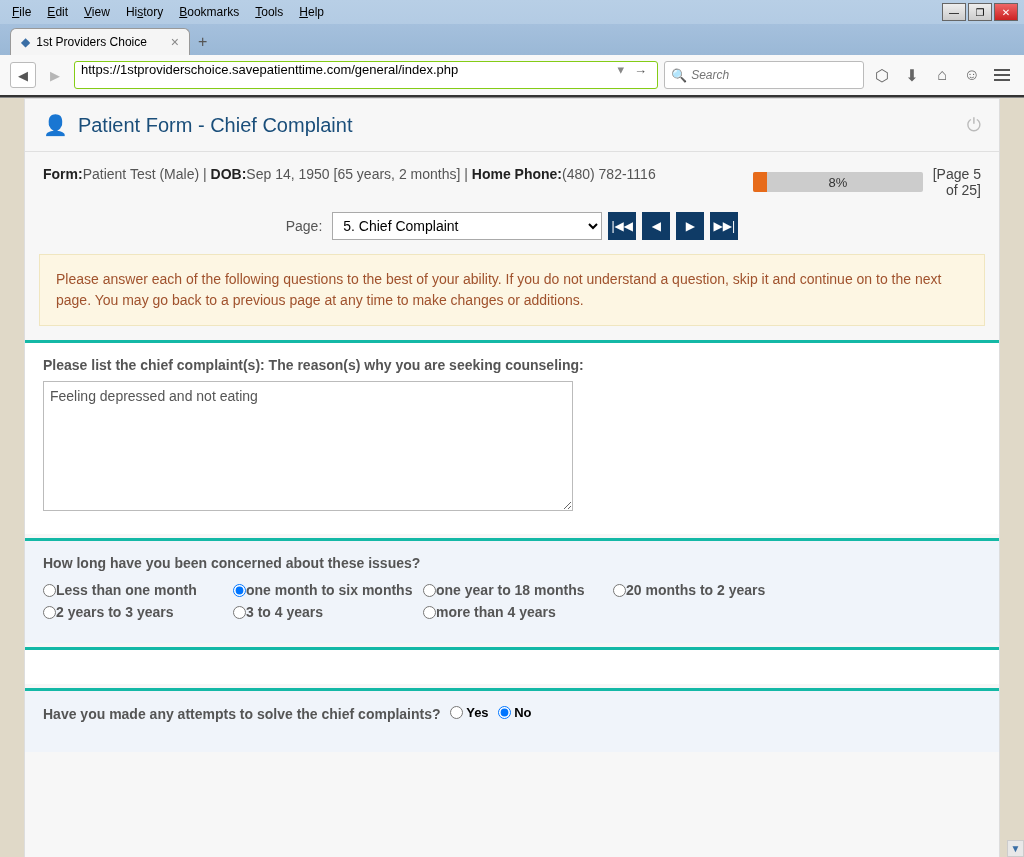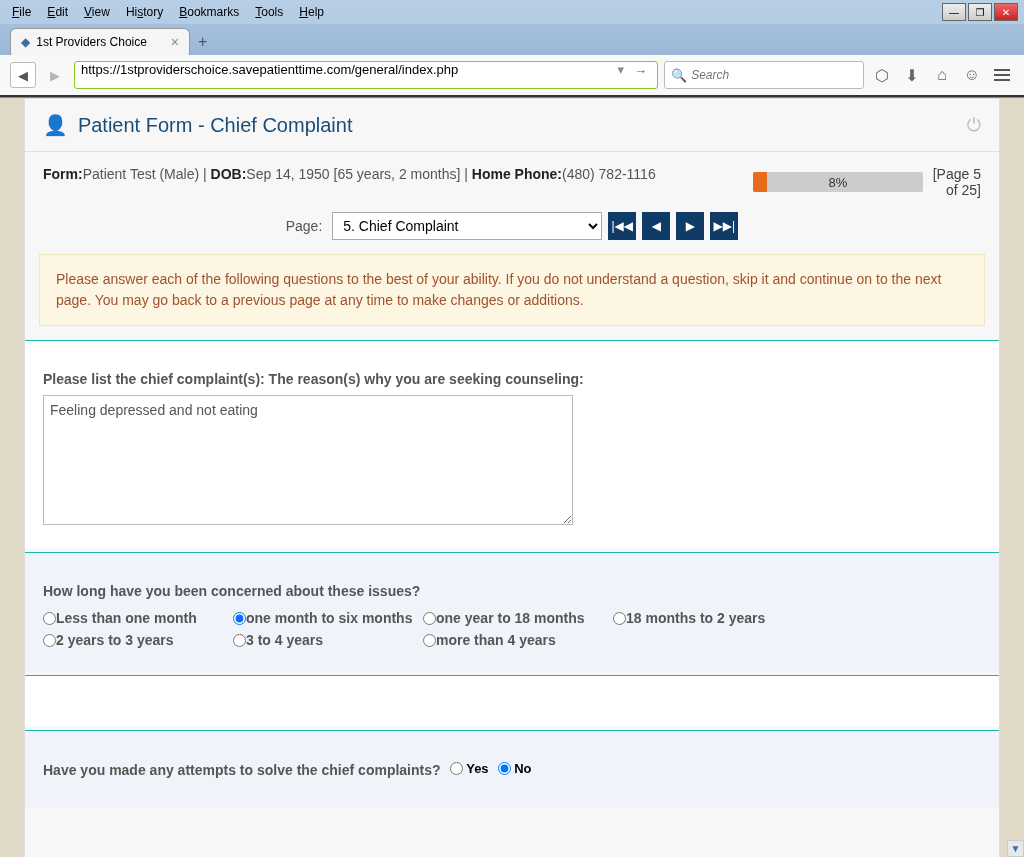--- a/index.html
+++ b/index.html
@@ -48,21 +48,21 @@
 .progress-text { position: absolute; inset: 0; display: flex; align-items: center; justify-content: center; font-size: 13px; color: #333; }
 .page-counter { font-size: 14px; color: #444; text-align: right; }
 
 .page-nav { padding: 6px 18px 14px; display: flex; align-items: center; justify-content: center; gap: 6px; }
 .page-nav-label { color: #555; font-size: 14px; margin-right: 4px; }
 .page-select { width: 270px; height: 28px; border: 1px solid #aaa; background: #fff; padding: 0 6px; font-size: 14px; }
 .nav-sq { width: 28px; height: 28px; background: #0f3b66; color: #fff; display: flex; align-items: center; justify-content: center; cursor: pointer; font-size: 12px; }
 
 .instruction-box { background: #fdf6e3; border: 1px solid #f0e6c0; margin: 0 14px 14px; padding: 14px 16px; color: #a0522d; font-size: 14px; line-height: 1.5; }
 
-.section { background: #fff; border-top: 1px solid #14b8a6; padding: 30px 18px 20px; margin-bottom: 4px; }
+.section { background: #fff; border-top: 3px solid #14b8a6; padding: 14px 18px 20px; margin-bottom: 4px; }
 .section-alt { background: #f0f4fa; }
 .section-label { font-weight: bold; color: #555; font-size: 14px; margin-bottom: 8px; }
 .textarea { width: 530px; height: 130px; border: 1px solid #bbb; padding: 6px; font-size: 14px; color: #555; resize: both; font-family: Arial; }
 
 .radio-row { display: flex; flex-wrap: wrap; gap: 0; margin-top: 6px; }
 .radio-item { display: flex; align-items: center; font-size: 14px; color: #555; font-weight: bold; width: 190px; padding: 3px 0; }
 .radio-item input { margin: 0; }
 
 .inline-radio { display: inline-flex; align-items: center; gap: 3px; margin-left: 6px; font-weight: bold; }
 
@@ -174,21 +174,21 @@
           <label class="radio-item">
             <input type="radio" name="q2" checked="" style="">
             <span>one month to six months</span>
           </label>
           <label class="radio-item">
             <input type="radio" name="q2" style="">
             <span>one year to 18 months</span>
           </label>
           <label class="radio-item">
             <input type="radio" name="q2" style="">
-            <span>18 months to 2 years</span>
+            <span>20 months to 2 years</span>
           </label>
           <label class="radio-item">
             <input type="radio" name="q2" style="">
             <span>2 years to 3 years</span>
           </label>
           <label class="radio-item">
             <input type="radio" name="q2" style="">
             <span>3 to 4 years</span>
           </label>
           <label class="radio-item">

